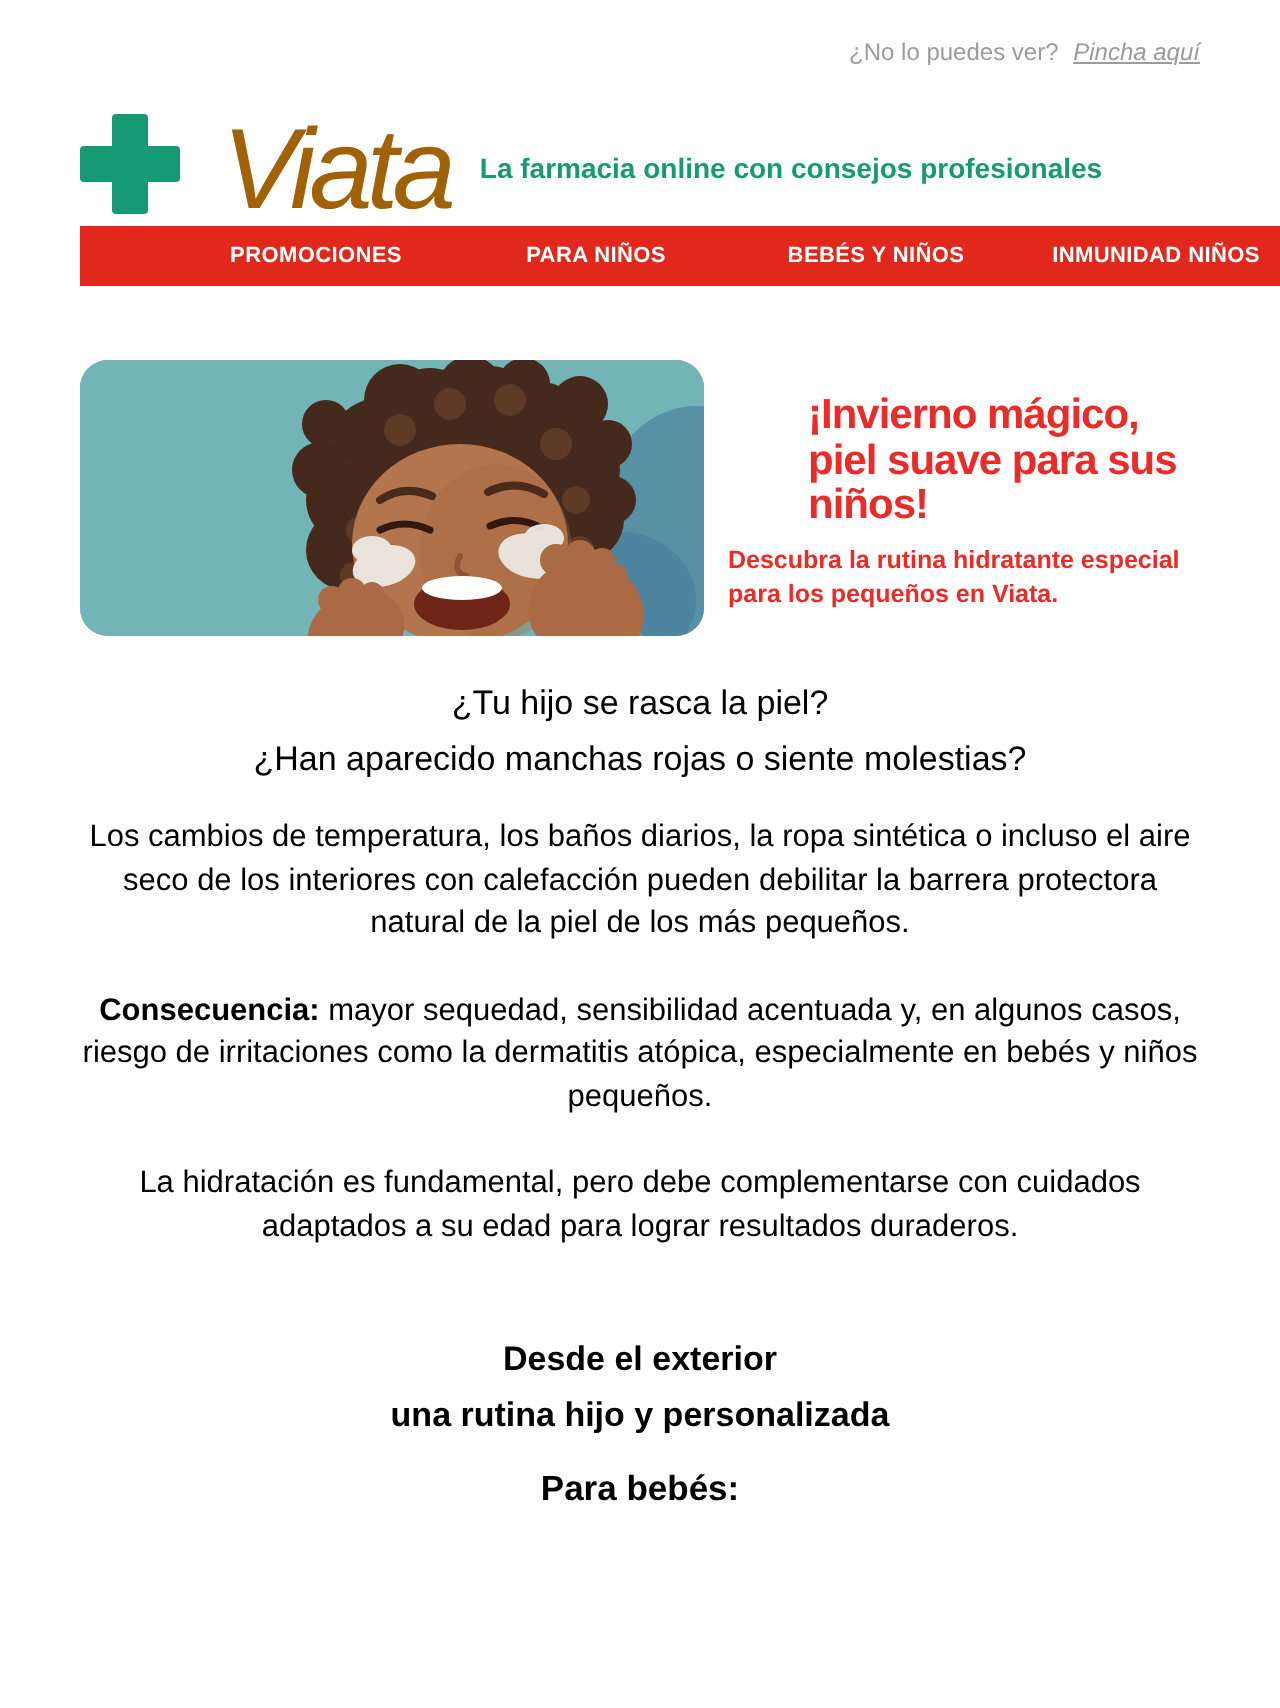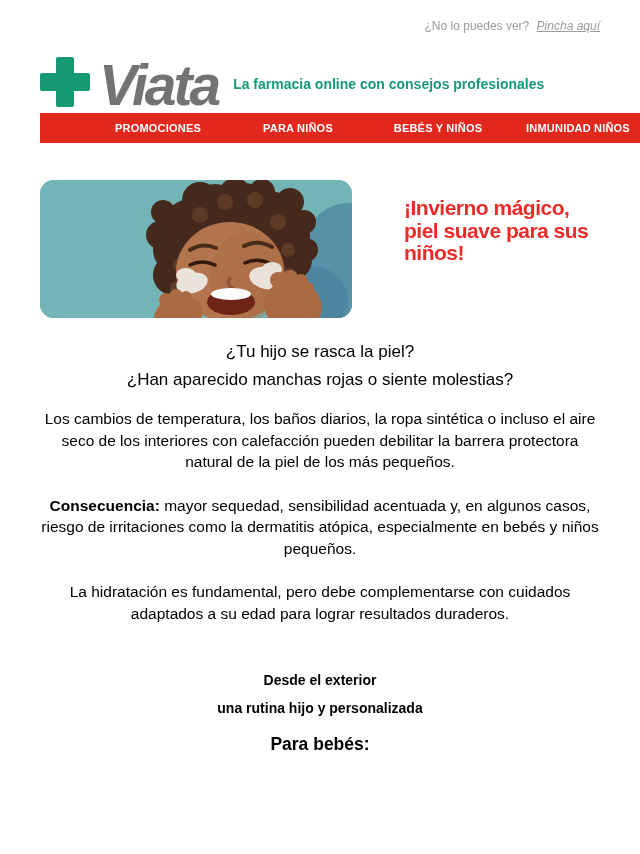--- a/index.html
+++ b/index.html
@@ -15,22 +15,22 @@
     text-align:right;font-size:12px;color:#9b9b9b;
   }
   .preheader a{color:#9b9b9b;text-decoration:underline;margin-left:4px;cursor:pointer;font-style:italic;}
   
   .logo-row{
     position:absolute;top:55px;left:40px;width:560px;height:54px;
     display:flex;align-items:flex-end;
   }
   .cross{width:50px;height:50px;flex:none;margin-bottom:2px;}
   .logo-text{
-    font-size:57px;font-weight:bold;font-style:italic;
-    letter-spacing:-3px;line-height:48px;color:#737373;margin-left:9px;
+    font-size:57px;font-weight:normal;font-style:italic;
+    letter-spacing:-3px;line-height:48px;color:#a16207;margin-left:21px;
     white-space:nowrap;
   }
   .tagline{
     color:#159a74;font-weight:bold;font-size:14px;
     margin-left:15px;margin-bottom:17px;white-space:nowrap;
   }
   
   .nav{
     position:absolute;top:113px;left:40px;width:560px;height:30px;
     background:#e2271d;display:flex;padding-left:48px;
@@ -58,21 +58,21 @@
   .hero-sub span{display:block;}
   
   .article{
     position:absolute;top:338px;left:40px;width:560px;
     text-align:center;color:#000;
   }
   .h1{font-size:17px;font-weight:normal;line-height:28px;margin:0 0 14px;}
   .h1 span{display:block;}
   .article p{font-size:15.5px;line-height:21.5px;margin:0 0 22px;}
   .article p b{font-weight:bold;}
-  .h2{font-size:14px;font-weight:bold;line-height:28px;margin:42px 0 0;}
+  .h2{font-size:17px;font-weight:bold;line-height:28px;margin:42px 0 0;}
   .h2 span{display:block;}
   .h3{font-size:17.5px;font-weight:bold;margin:12px 0 0;}
 </style>
 </head>
 <body>
 
 <div class="preheader">
   <span>¿No lo puedes ver?</span>
   <a>Pincha aquí</a>
 </div>
@@ -166,20 +166,24 @@
         <ellipse cx="253" cy="126" rx="29" ry="26" transform="rotate(15 253 126)"></ellipse>
       </g>
     </svg>
   </div>
   <div class="hero-text">
     <div class="hero-title">
       <span>¡Invierno mágico,</span>
       <span>piel suave para sus</span>
       <span>niños!</span>
     </div>
+    <div class="hero-sub">
+      <span>Descubra la rutina hidratante especial</span>
+      <span>para los pequeños en Viata.</span>
+    </div>
   </div>
 </div>
 
 <div class="article">
   <div class="h1">
     <span>¿Tu hijo se rasca la piel?</span>
     <span>¿Han aparecido manchas rojas o siente molestias?</span>
   </div>
   <p>Los cambios de temperatura, los baños diarios, la ropa sintética o incluso el aire seco de los interiores con calefacción pueden debilitar la barrera protectora natural de la piel de los más pequeños.</p>
   <p><b>Consecuencia:</b><span> mayor sequedad, sensibilidad acentuada y, en algunos casos, riesgo de irritaciones como la dermatitis atópica, especialmente en bebés y niños pequeños.</span></p>

